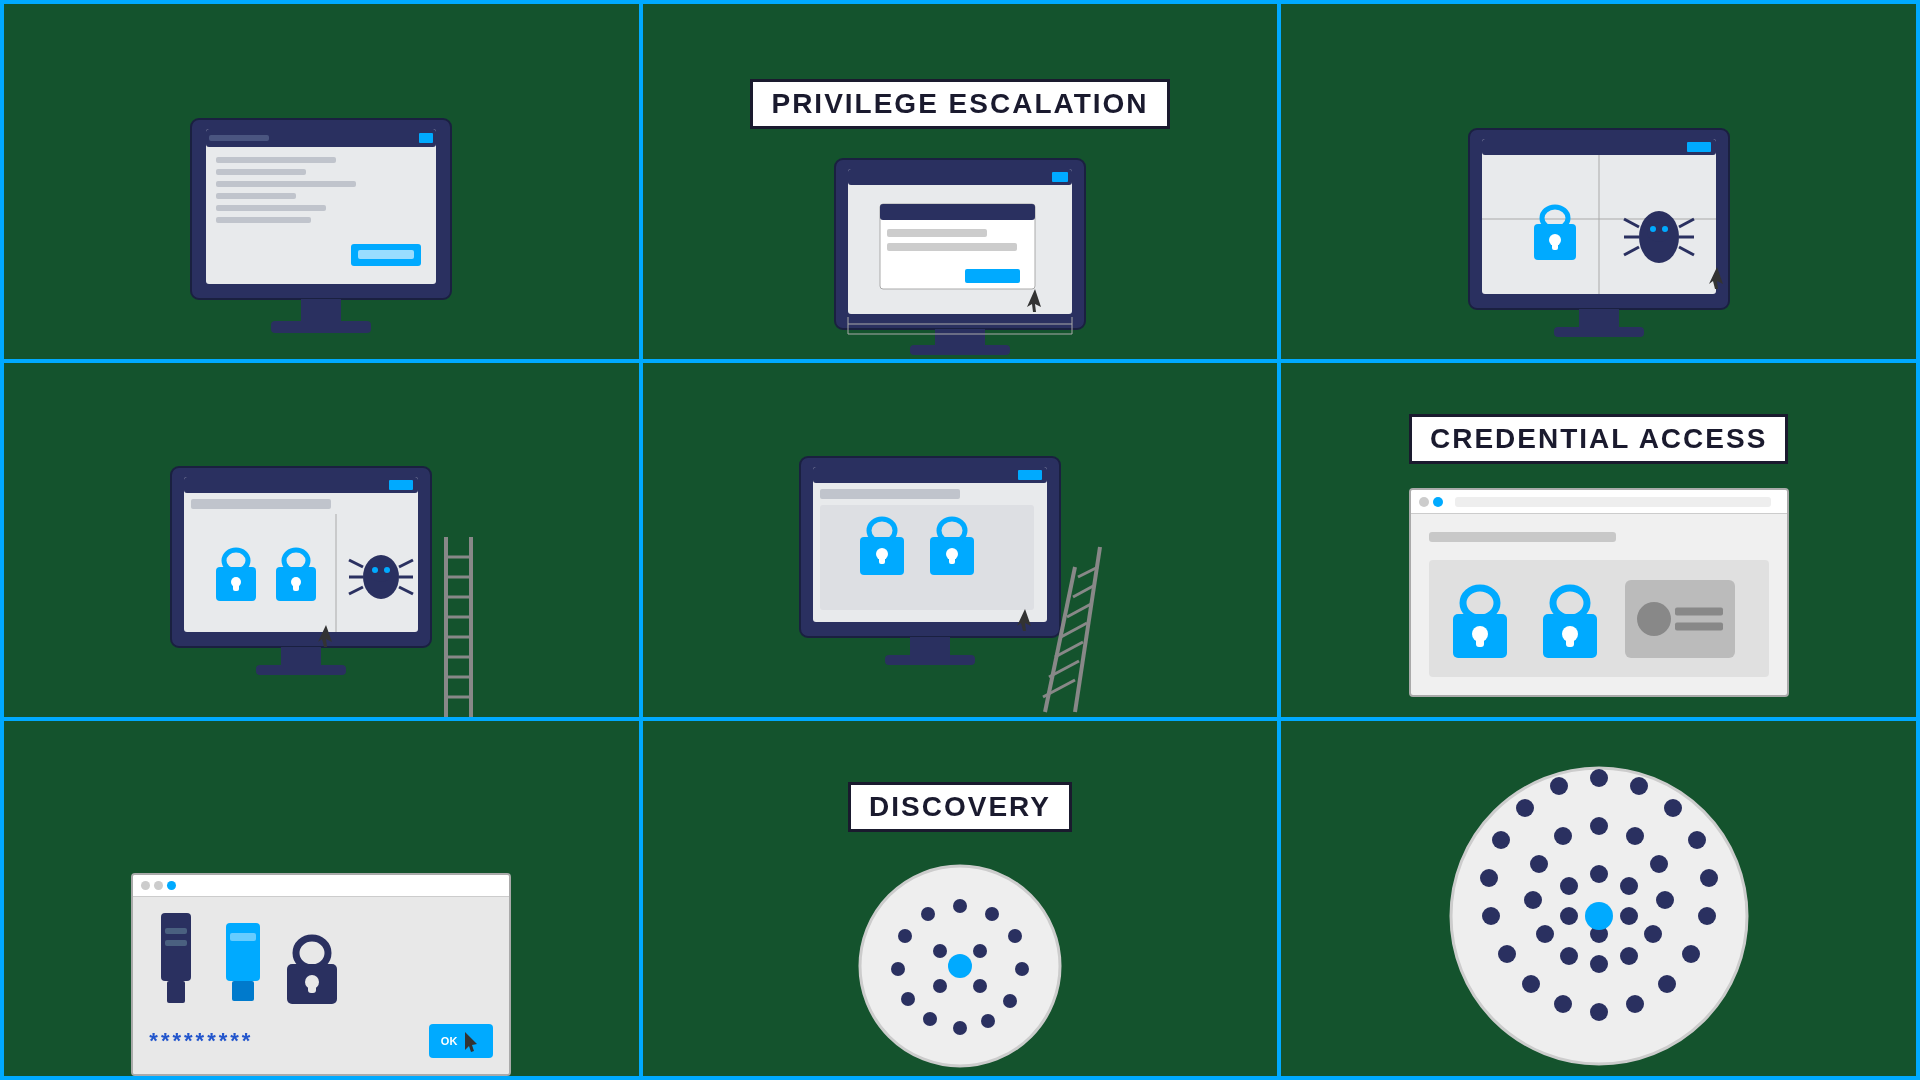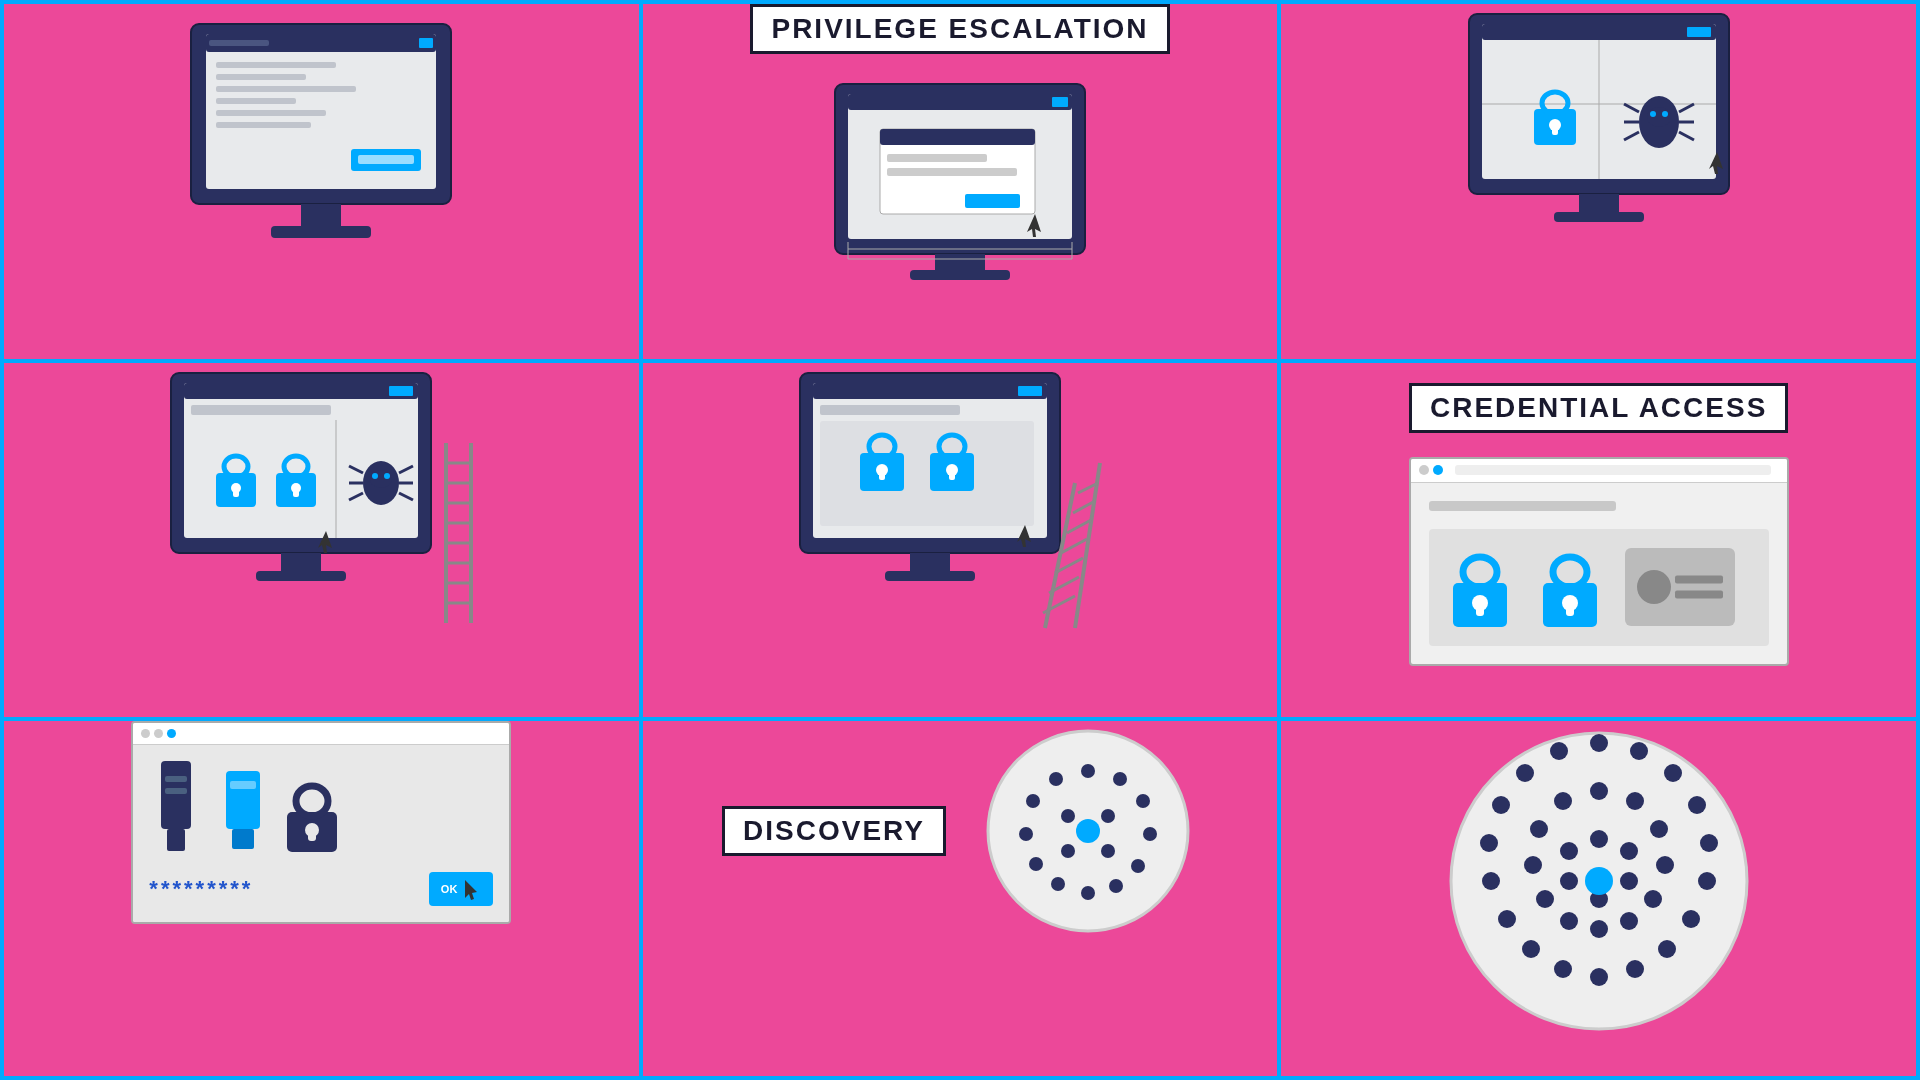--- a/index.html
+++ b/index.html
@@ -14,24 +14,24 @@
       display: grid;
       grid-template-columns: 1fr 1fr 1fr;
       grid-template-rows: 1fr 1fr 1fr;
       width: 1920px;
       height: 1080px;
       border: 2px solid #00aaff;
     }
     .cell {
       border: 2px solid #00aaff;
       display: flex;
-      align-items: flex-start;
+      align-items: flex-end;
       justify-content: center;
       position: relative;
-      background: #ec4899;
+      background: #14532d;
     }
 
     
     .title-badge {
       border: 3px solid #1a1a2e;
       padding: 6px 18px;
       font-weight: 900;
       font-size: 28px;
       letter-spacing: 2px;
       text-transform: uppercase;
@@ -324,21 +324,21 @@
             <svg width="20" height="22" viewBox="0 0 20 22" style="margin-left:4px;">
               <polygon points="4,2 4,20 8,16 10,22 13,21 11,15 16,14" fill="#333333"></polygon>
             </svg>
           </div>
         </div>
       </div>
     </div>
   </div>
 
   <div class="cell">
-    <div style="display:flex; flex-direction:row; align-items:center; gap:32px;">
+    <div style="display:flex; flex-direction:column; align-items:center; gap:24px;">
       <div class="title-badge">DISCOVERY</div>
 
       <svg width="220" height="220" viewBox="0 0 220 220">
         <circle cx="110" cy="110" r="100" fill="#eeeeee" stroke="#cccccc" stroke-width="3"></circle>
 
         <circle cx="110" cy="50" r="7" fill="#2a3060"></circle>
         <circle cx="142" cy="58" r="7" fill="#2a3060"></circle>
         <circle cx="165" cy="80" r="7" fill="#2a3060"></circle>
         <circle cx="172" cy="113" r="7" fill="#2a3060"></circle>
         <circle cx="160" cy="145" r="7" fill="#2a3060"></circle>

